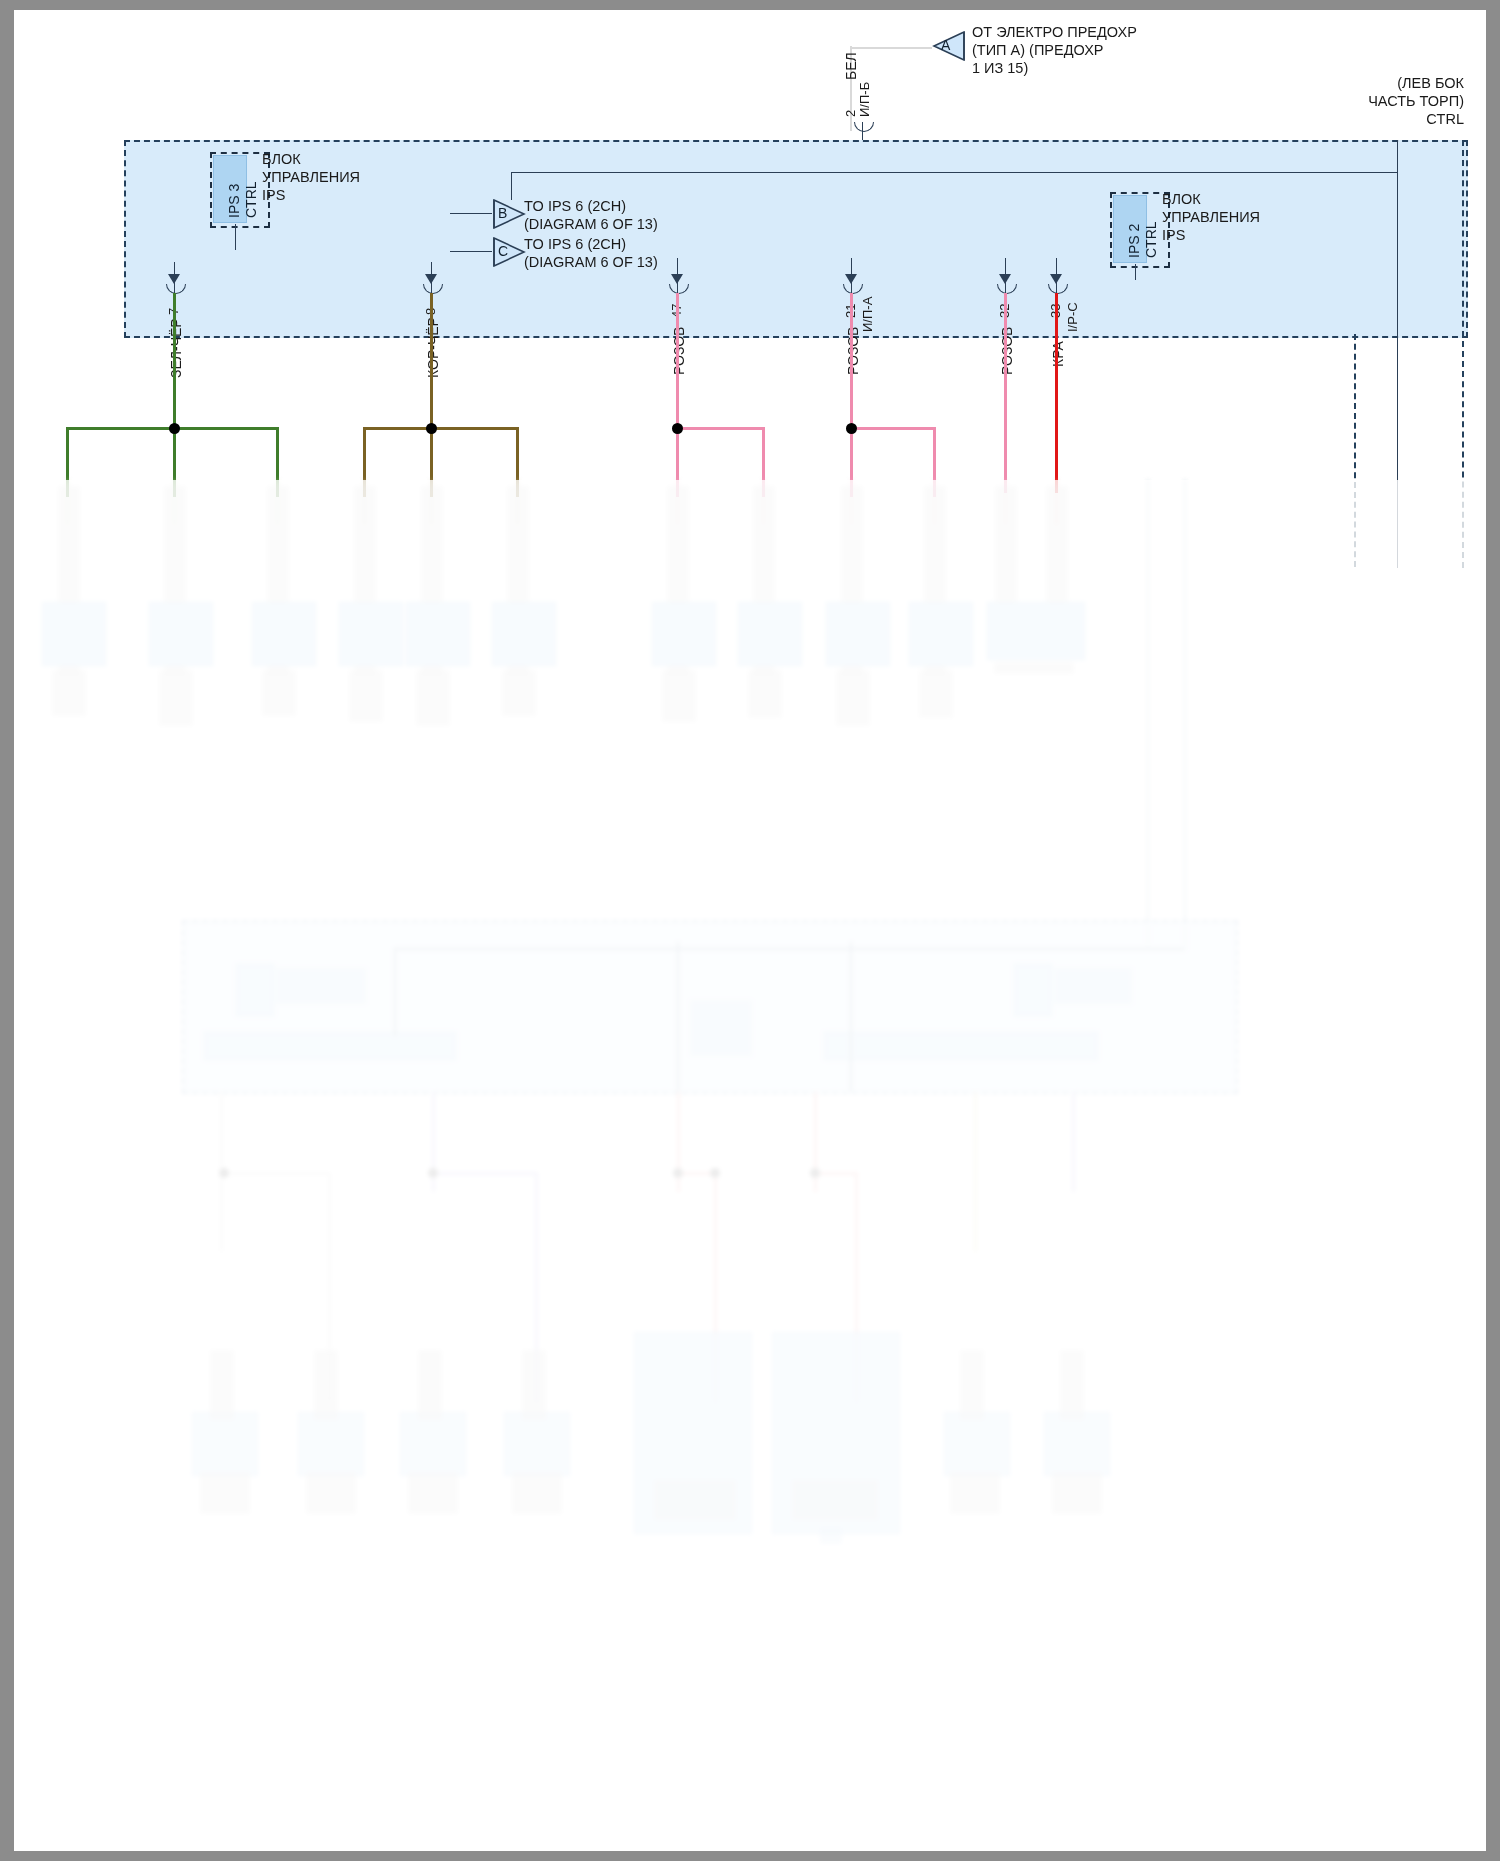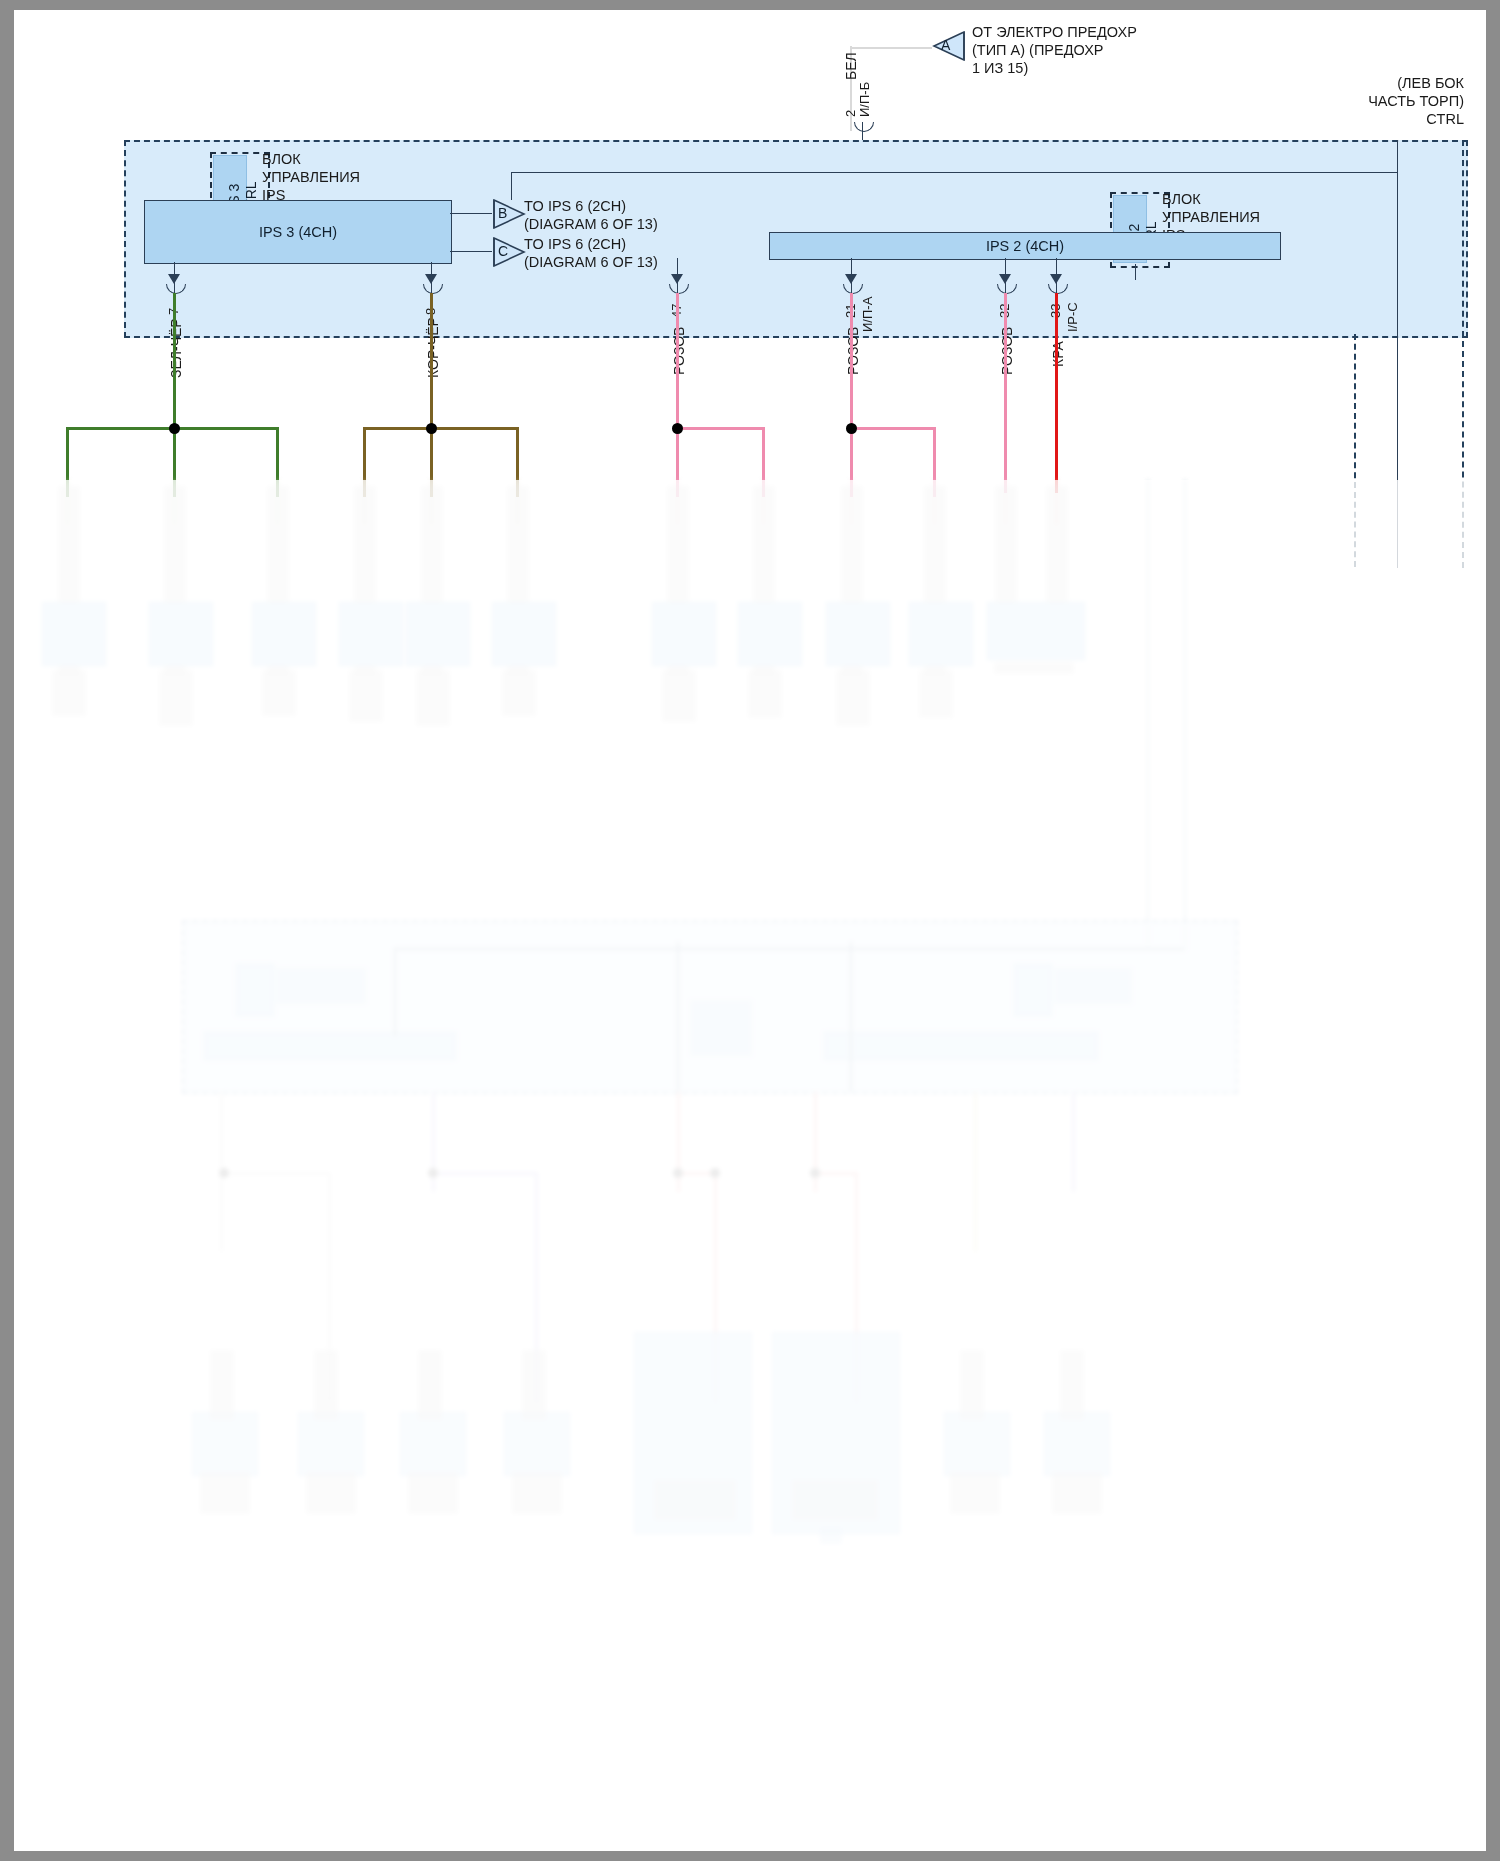--- a/index.html
+++ b/index.html
@@ -102,23 +102,20 @@
 
     <div class="ctrl-dash" style="left:196px;top:142px;width:56px;height:72px;"></div>
     <div class="ctrl-in" style="left:199px;top:145px;width:32px;height:66px;"></div>
     <div class="ctrl-lbl" style="left:212px;top:208px;">IPS 3</div>
     <div class="ctrl-lbl" style="left:229px;top:208px;">CTRL</div>
     <div class="txt" style="left:248px;top:140px;">БЛОК</div>
     <div class="txt" style="left:248px;top:158px;">УПРАВЛЕНИЯ</div>
     <div class="txt" style="left:248px;top:176px;">IPS</div>
     <div class="vline" style="left:221px;top:214px;height:26px;"></div>
 
-    <div class="blk" style="left:130px;top:190px;width:306px;height:62px;">
-      <span>IPS 3 (4CH)</span>
-    </div>
 
     <div class="hline" style="left:436px;top:203px;width:42px;"></div>
     <div class="tri-wrap" style="left:478px;top:189px;">
       <svg width="34" height="30" viewBox="0 0 34 30">
         <polygon points="2,1 2,29 32,15" fill="#cfe6fa" stroke="#2b3f56" stroke-width="1.6"></polygon>
         <line x1="2" y1="1" x2="2" y2="29" stroke="#2b3f56" stroke-width="1.6"></line>
       </svg>
       <span class="tri-letter" style="left:6px;">B</span>
     </div>
     <div class="txt" style="left:510px;top:187px;">TO IPS 6 (2CH)</div>
@@ -140,23 +137,20 @@
 
     <div class="ctrl-dash" style="left:1096px;top:182px;width:56px;height:72px;"></div>
     <div class="ctrl-in" style="left:1099px;top:185px;width:32px;height:66px;"></div>
     <div class="ctrl-lbl" style="left:1112px;top:248px;">IPS 2</div>
     <div class="ctrl-lbl" style="left:1129px;top:248px;">CTRL</div>
     <div class="txt" style="left:1148px;top:180px;">БЛОК</div>
     <div class="txt" style="left:1148px;top:198px;">УПРАВЛЕНИЯ</div>
     <div class="txt" style="left:1148px;top:216px;">IPS</div>
     <div class="vline" style="left:1121px;top:254px;height:16px;"></div>
 
-    <div class="blk" style="left:755px;top:222px;width:510px;height:26px;">
-      <span>IPS 2 (4CH)</span>
-    </div>
 
     <div class="vline" style="left:160px;top:252px;height:44px;"></div>
     <div class="arrow" style="left:154px;top:264px;"></div>
     <div class="pin-arc" style="left:152px;top:274px;"></div>
 
     <div class="vline" style="left:417px;top:252px;height:44px;"></div>
     <div class="arrow" style="left:411px;top:264px;"></div>
     <div class="pin-arc" style="left:409px;top:274px;"></div>
 
     <div class="vline" style="left:663px;top:248px;height:40px;"></div>

